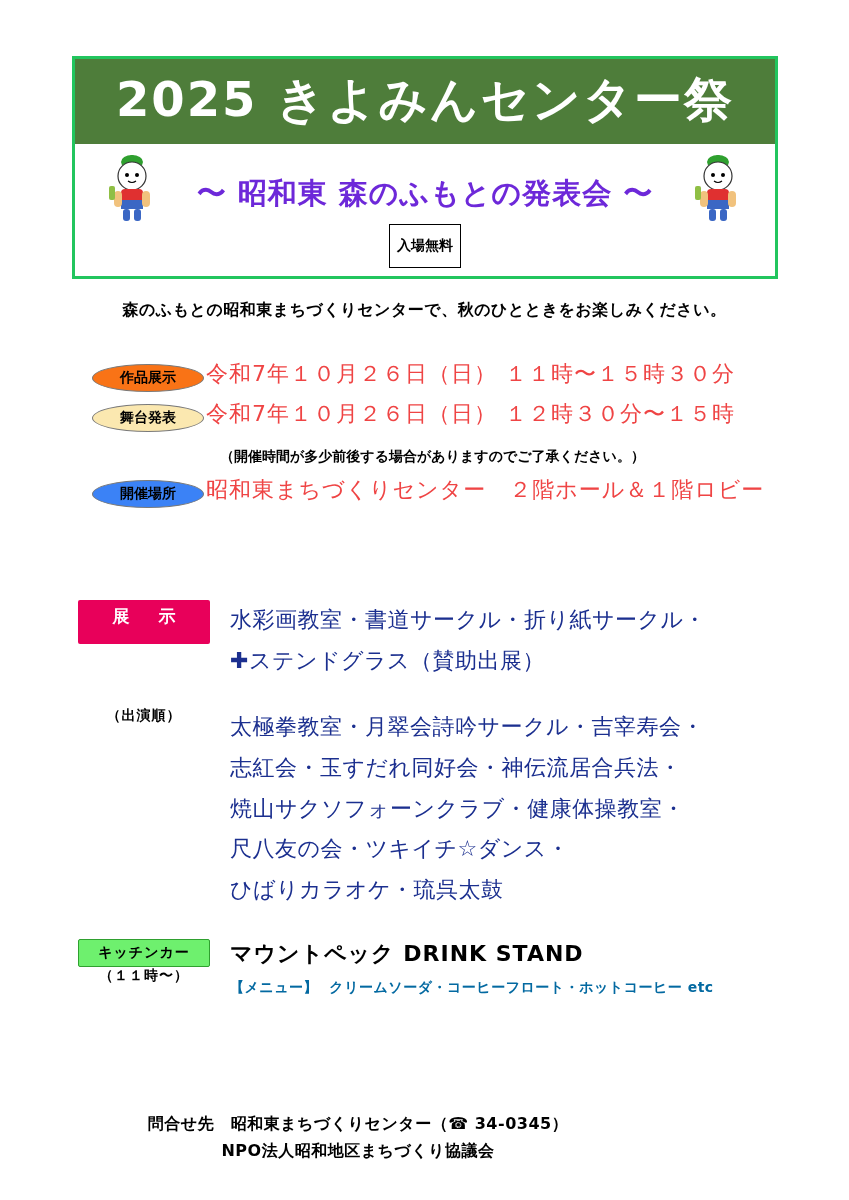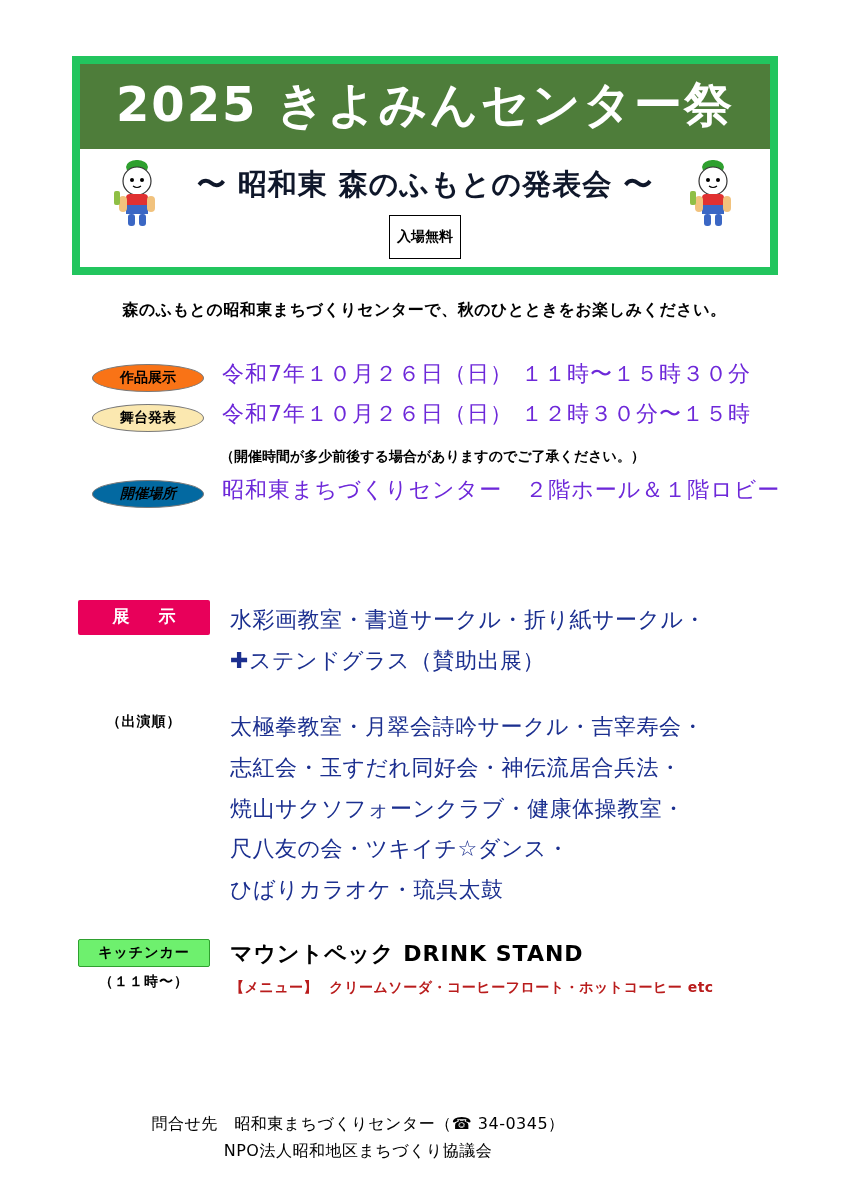--- a/index.html
+++ b/index.html
@@ -15,21 +15,21 @@
     position: relative;
     overflow: hidden;
   }
 
   
   .header-box {
     position: absolute;
     left: 72px;
     top: 56px;
     width: 706px;
-    border: 8px solid #22c55e;
+    border: 3px solid #22c55e;
     box-sizing: border-box;
     background: #ffffff;
   }
   .title-band {
     background: #4e7d3a;
     padding: 14px 0 18px 0;
     text-align: center;
   }
   .title-band .title-text {
     color: #ffffff;
@@ -44,24 +44,24 @@
     position: relative;
     padding: 14px 0 8px 0;
     text-align: center;
     min-height: 92px;
     box-sizing: border-box;
   }
   .subtitle-text {
     font-family: "DejaVu Sans", sans-serif;
     font-size: 29px;
     font-weight: bold;
-    color: #0f172a;
+    color: #6d28d9;
     letter-spacing: 1px;
     display: block;
-    margin-top: 2px;
+    margin-top: 16px;
   }
   .free-badge {
     display: inline-block;
     border: 1.5px solid #000;
     padding: 12px 7px;
     font-size: 14px;
     font-family: "DejaVu Sans", sans-serif;
     font-weight: bold;
     margin-top: 10px;
     background: #fff;
@@ -113,27 +113,27 @@
     justify-content: center;
     font-family: "DejaVu Sans", sans-serif;
     font-size: 14px;
     font-weight: bold;
     color: #000;
     flex: 0 0 auto;
     margin-top: 4px;
   }
   .pill.blue   { background: #f97316; }
   .pill.yellow { background: #fbe8b0; }
-  .pill.green  { background: #0369a1; font-style: italic; }
+  .pill.green  { background: #3b82f6; }
 
   .info-text {
-    margin-left: 18px;
+    margin-left: 2px;
     font-family: "DejaVu Sans", sans-serif;
     font-size: 22px;
-    color: #6d28d9;
+    color: #ef4444;
     letter-spacing: 1px;
     line-height: 1.25;
   }
   .info-note {
     margin-left: 128px;
     font-family: "DejaVu Sans", sans-serif;
     font-size: 14px;
     font-weight: bold;
     color: #000;
     margin-top: 16px;
@@ -158,38 +158,38 @@
     text-align: center;
   }
   .tag {
     display: block;
     background: #e8005a;
     color: #ffffff;
     font-family: "DejaVu Sans", sans-serif;
     font-size: 17px;
     font-weight: bold;
     letter-spacing: 6px;
-    padding: 5px 0 7px 6px;
+    padding: 5px 0 16px 6px;
     border-radius: 2px;
   }
   .tag.kitchen {
     background: #6ef06e;
     color: #000000;
     font-size: 14px;
     letter-spacing: 1px;
     border: 1px solid #2fa02f;
     padding: 4px 3px;
   }
   .tag-sub {
     display: block;
     font-family: "DejaVu Sans", sans-serif;
     font-size: 14px;
     font-weight: bold;
     color: #000;
-    margin-top: 6px;
+    margin-top: 0;
     letter-spacing: 1px;
   }
   .prog-lines {
     margin-left: 20px;
     font-family: "DejaVu Sans", sans-serif;
     font-size: 22px;
     font-weight: normal;
     color: #1b2f8f;
     line-height: 1.85;
     letter-spacing: 0.5px;
@@ -202,36 +202,36 @@
     font-size: 22px;
     font-weight: bold;
     color: #000;
     letter-spacing: 1px;
   }
   .kitchen-menu {
     margin-left: 20px;
     font-family: "DejaVu Sans", sans-serif;
     font-size: 14px;
     font-weight: bold;
-    color: #b91c1c;
+    color: #0369a1;
     margin-top: 10px;
     letter-spacing: 0.5px;
   }
   .kitchen-menu .menu-label { margin-right: 6px; }
 
   
   .footer {
     position: absolute;
     left: 0;
     bottom: 36px;
     width: 716px;
     text-align: center;
     font-family: "DejaVu Sans", sans-serif;
     font-size: 16px;
-    font-weight: normal;
+    font-weight: bold;
     color: #000;
     line-height: 1.7;
   }
   .footer .fline { display: block; letter-spacing: 0.5px; }
 </style>
 </head>
 <body>
 
 <div class="header-box">
   <div class="title-band">

